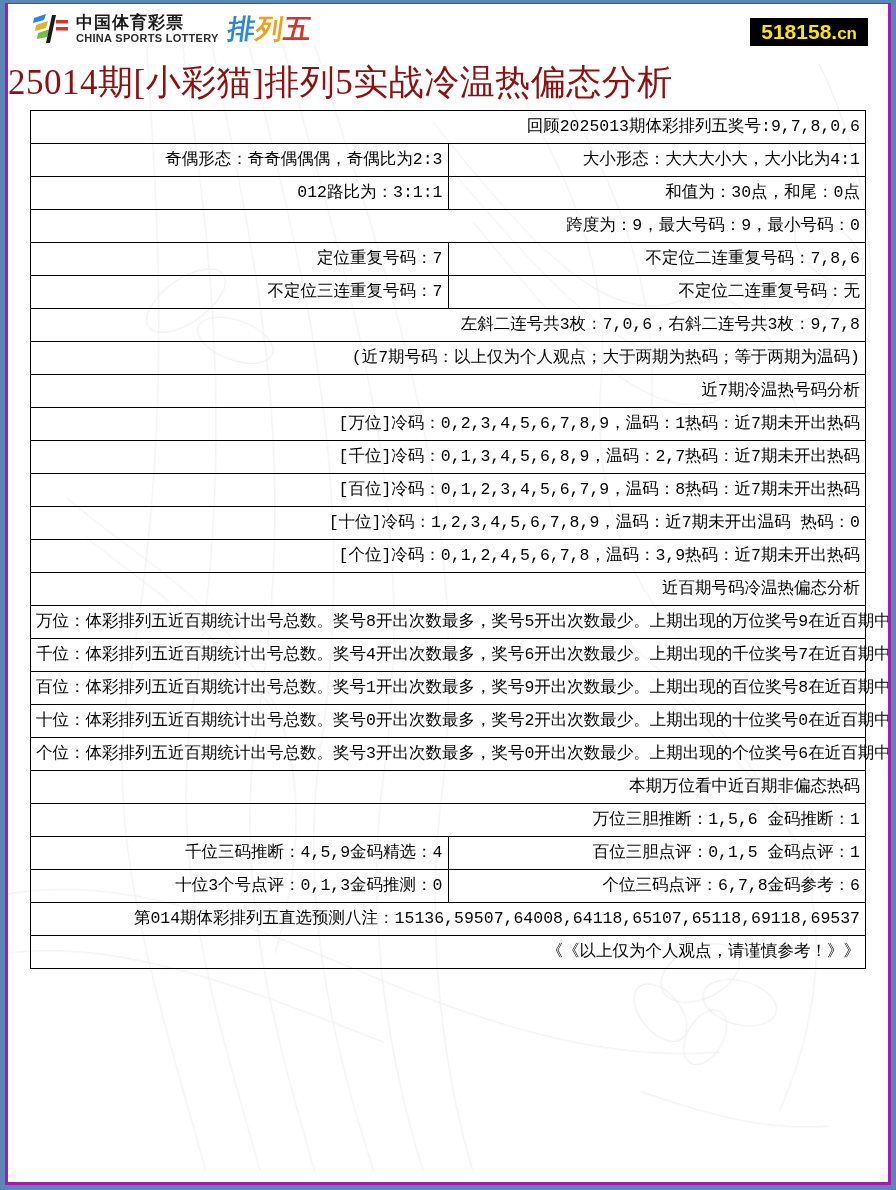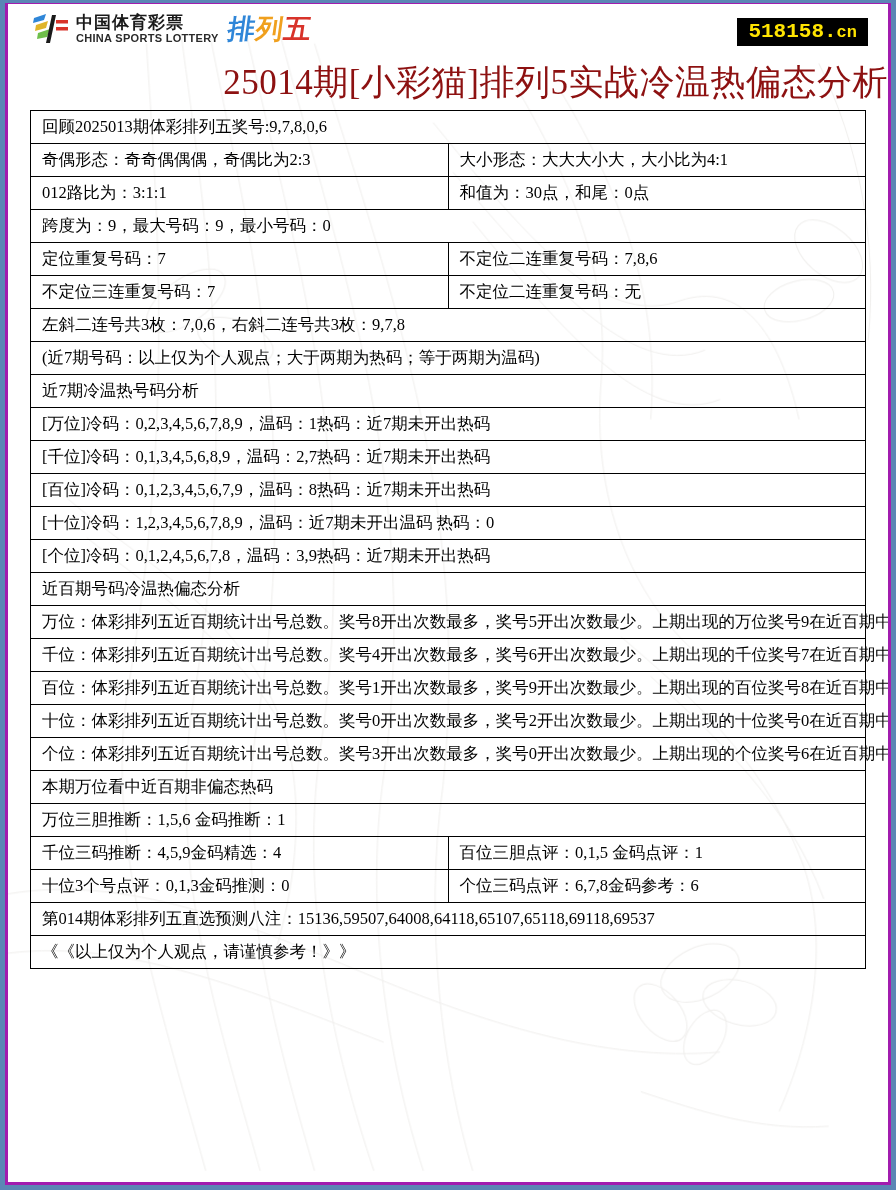--- a/index.html
+++ b/index.html
@@ -102,59 +102,59 @@
   .c-blue { color: #2f86d8; }
   .c-orange { color: #f0a01e; }
   .c-red { color: #d8332a; }
 
   .watermark-badge {
     position: absolute;
     right: 20px;
     top: 14px;
     background: #000000;
     color: #ffe400;
-    font-family: Liberation Mono, monospace;
+    font-family: Liberation Sans, sans-serif;
     font-weight: bold;
     font-size: 21px;
     letter-spacing: 0px;
     padding: 3px 11px 4px 11px;
     line-height: 1;
   }
   .watermark-badge .dom { font-size: 17px; }
 
   
   .main-title {
-    text-align: right;
+    text-align: left;
     color: #8d1111;
     font-family: "Liberation Serif", "DejaVu Serif", serif;
     font-size: 35px;
     line-height: 42px;
     font-weight: normal;
     letter-spacing: 0.5px;
     margin: 0 0 6px 0;
     white-space: nowrap;
   }
 
   
   table.grid {
     width: 836px;
     margin: 0 auto;
     border-collapse: collapse;
     table-layout: fixed;
     background: transparent;
   }
   table.grid td {
     border: 1px solid #000000;
-    padding: 3px 11px;
-    text-align: left;
+    padding: 3px 5px;
+    text-align: right;
     vertical-align: middle;
     font-size: 16.5px;
     line-height: 24px;
     color: #000000;
-    font-family: Liberation Serif, serif;
+    font-family: Liberation Mono, monospace;
     white-space: nowrap;
     height: 26px;
   }
   td.tall { height: 30px; }
   td.left-align {
     text-align: left;
     white-space: normal;
     line-height: 27px;
     padding: 3px 6px 4px 6px;
   }

